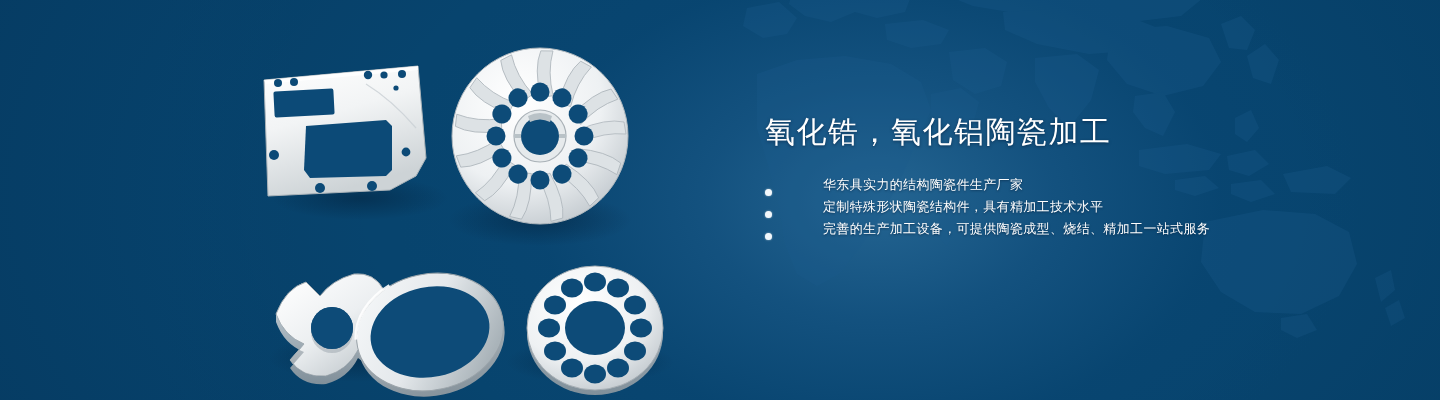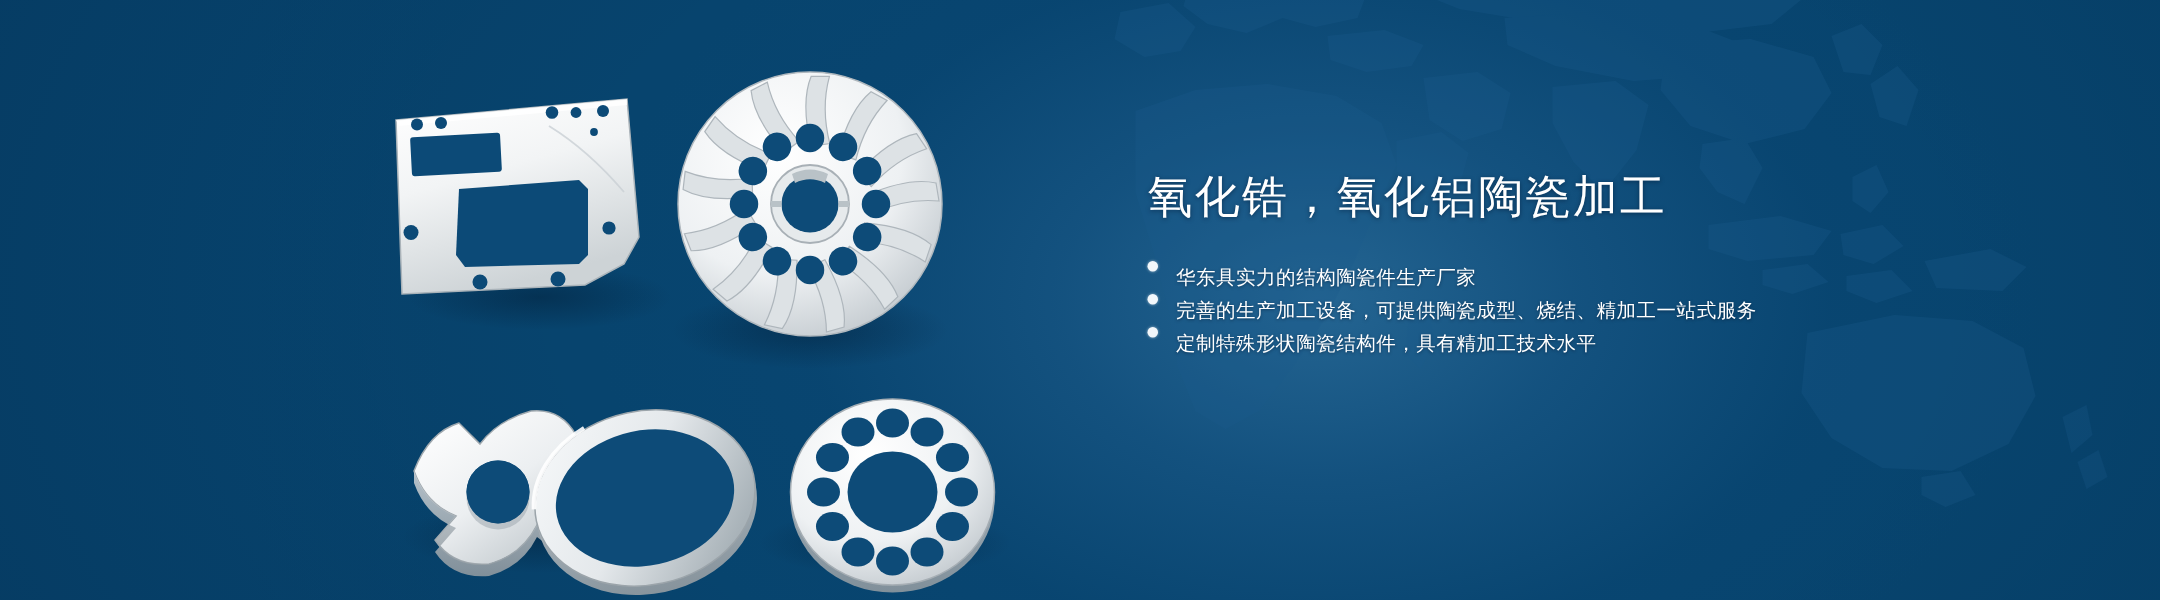--- a/index.html
+++ b/index.html
@@ -83,23 +83,24 @@
     font-weight: 400;
     white-space: nowrap;
     text-shadow: 0 1px 3px rgba(0,20,45,0.55);
   }
   .bullets {
     margin-top: 22px;
     list-style: none;
   }
   .bullet {
     display: flex;
-    align-items: flex-start;
+    align-items: flex-end;
     height: 22px;
     margin-bottom: 0px;
+    gap: 39px;
   }
   .bullet-dot {
     width: 7px; height: 7px;
     border-radius: 50%;
     background: #f2f7fb;
     flex: 0 0 7px;
     margin-right: 12px;
     box-shadow: 0 0 2px rgba(255,255,255,0.6);
   }
   .bullet-text {
@@ -362,22 +363,22 @@
 
   <div class="copy">
     <div class="headline">氧化锆，氧化铝陶瓷加工</div>
     <ul class="bullets">
       <li class="bullet">
         <span class="bullet-dot"></span>
         <span class="bullet-text">华东具实力的结构陶瓷件生产厂家</span>
       </li>
       <li class="bullet">
         <span class="bullet-dot"></span>
-        <span class="bullet-text">完善的生产加工设备，可提供陶瓷成型、烧结、精加工一站式服务</span>
+        <span class="bullet-text">定制特殊形状陶瓷结构件，具有精加工技术水平</span>
       </li>
       <li class="bullet">
         <span class="bullet-dot"></span>
-        <span class="bullet-text">定制特殊形状陶瓷结构件，具有精加工技术水平</span>
+        <span class="bullet-text">完善的生产加工设备，可提供陶瓷成型、烧结、精加工一站式服务</span>
       </li>
     </ul>
   </div>
 
 </div>
 
 </body></html>

